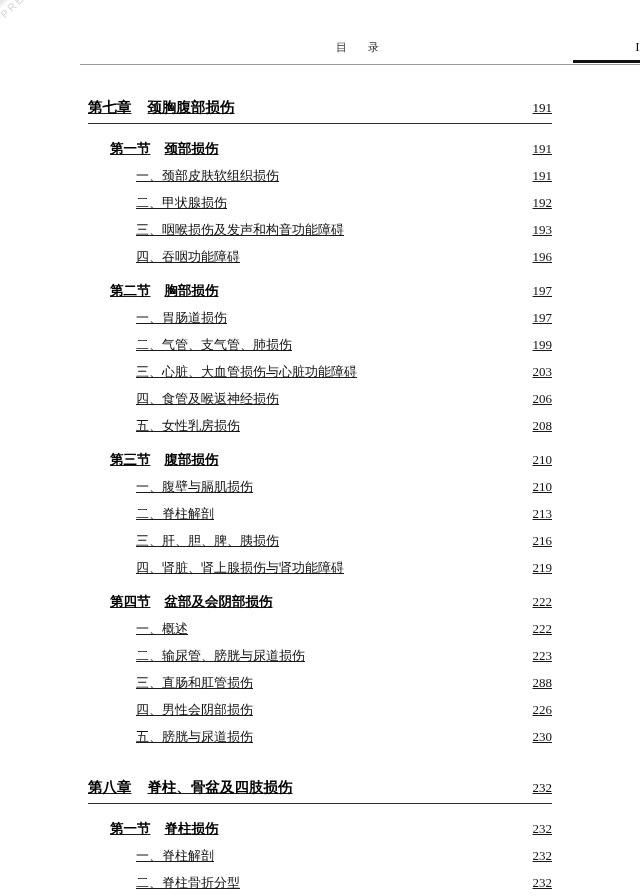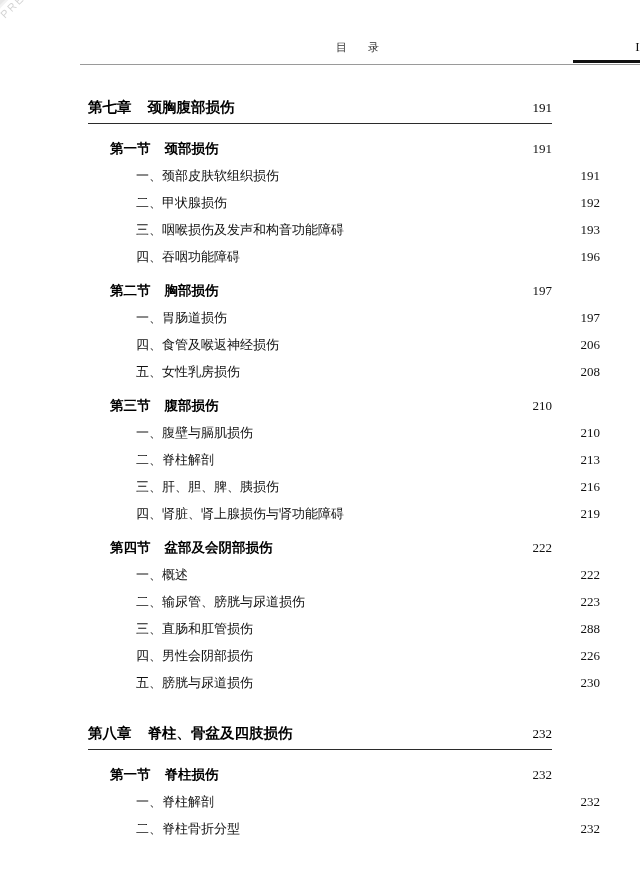--- a/index.html
+++ b/index.html
@@ -118,20 +118,21 @@
   .content {
     position: absolute;
     top: 96px;
     left: 0;
     width: 640px;
     z-index: 2;
   }
 
   .chapter {
     margin-top: 2px;
+    text-decoration: underline;
   }
   .chapter-head {
     position: relative;
     margin: 0 88px 0 88px;
     padding-bottom: 6px;
     border-bottom: 1px solid #2b2b2b;
     font-family: "Liberation Sans", "DejaVu Sans", sans-serif;
     font-weight: bold;
     font-size: 14.5px;
     color: #000;
@@ -165,21 +166,21 @@
   .section .sec-title { margin-left: 14px; white-space: nowrap; }
   .section .sec-page {
     margin-left: auto;
     font-family: "Liberation Serif", serif;
     font-weight: normal;
     font-size: 13px;
     color: #111;
   }
 
   .entry {
-    margin: 9px 40px 0 136px;
+    margin: 9px 88px 0 136px;
     font-size: 13px;
     color: #111;
     display: flex;
     align-items: baseline;
   }
   .entry .e-title { white-space: nowrap; }
   .entry .e-page {
     margin-left: auto;
     font-family: "Liberation Serif", serif;
     font-size: 13px;
@@ -239,20 +240,28 @@
         <div class="section">
           <span class="sec-no">第二节</span>
           <span class="sec-title">胸部损伤</span>
           <span class="sec-page">197</span>
         </div>
         <div class="entry">
           <span class="e-title">一、胃肠道损伤</span>
           <span class="e-page">197</span>
         </div>
         <div class="entry">
+          <span class="e-title">二、气管、支气管、肺损伤</span>
+          <span class="e-page">199</span>
+        </div>
+        <div class="entry">
+          <span class="e-title">三、心脏、大血管损伤与心脏功能障碍</span>
+          <span class="e-page">203</span>
+        </div>
+        <div class="entry">
           <span class="e-title">四、食管及喉返神经损伤</span>
           <span class="e-page">206</span>
         </div>
         <div class="entry">
           <span class="e-title">五、女性乳房损伤</span>
           <span class="e-page">208</span>
         </div>
         <div class="section">
           <span class="sec-no">第三节</span>
           <span class="sec-title">腹部损伤</span>

